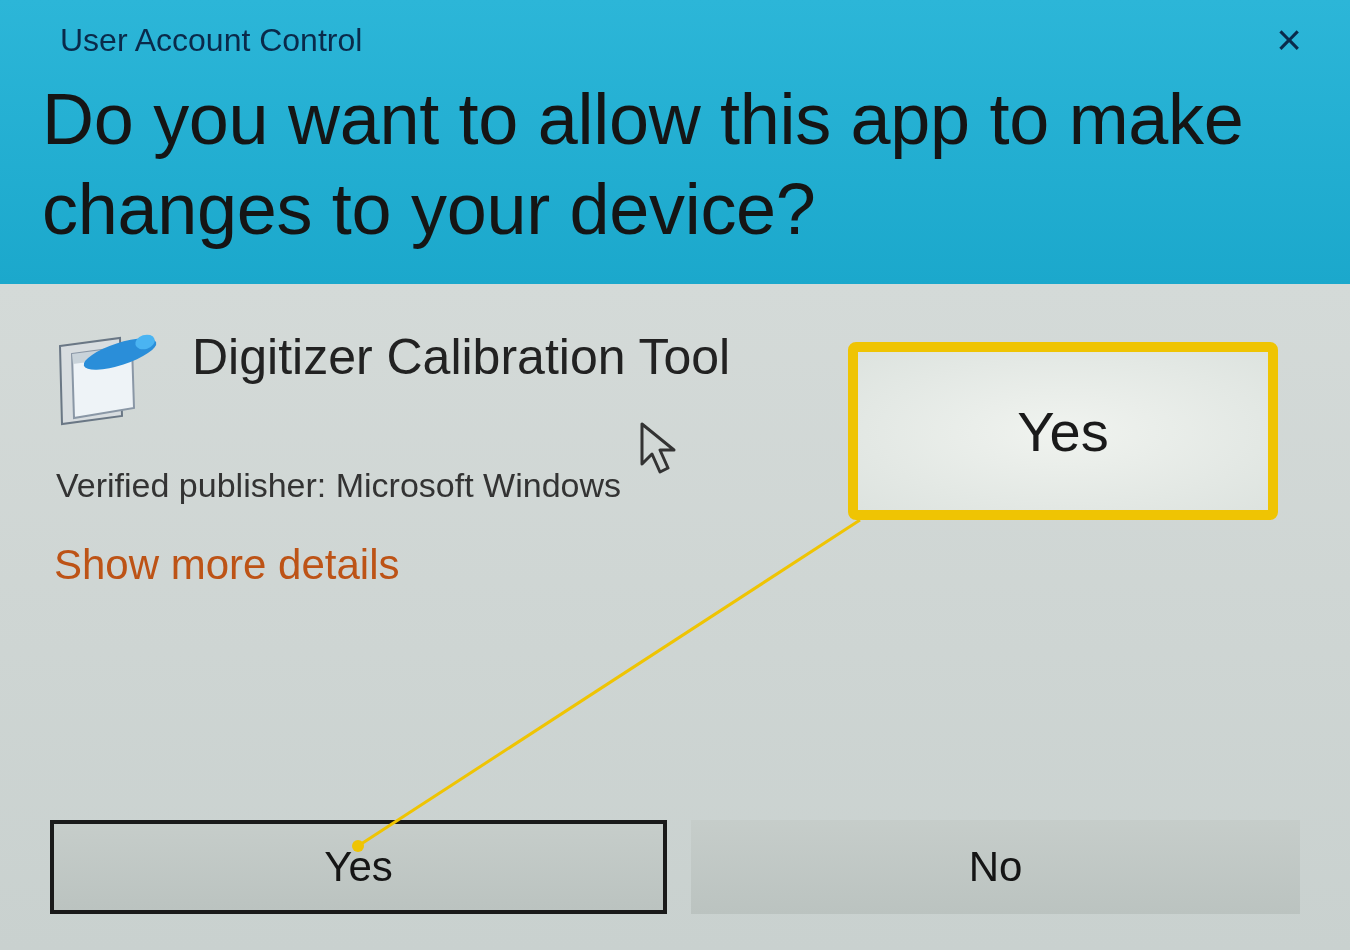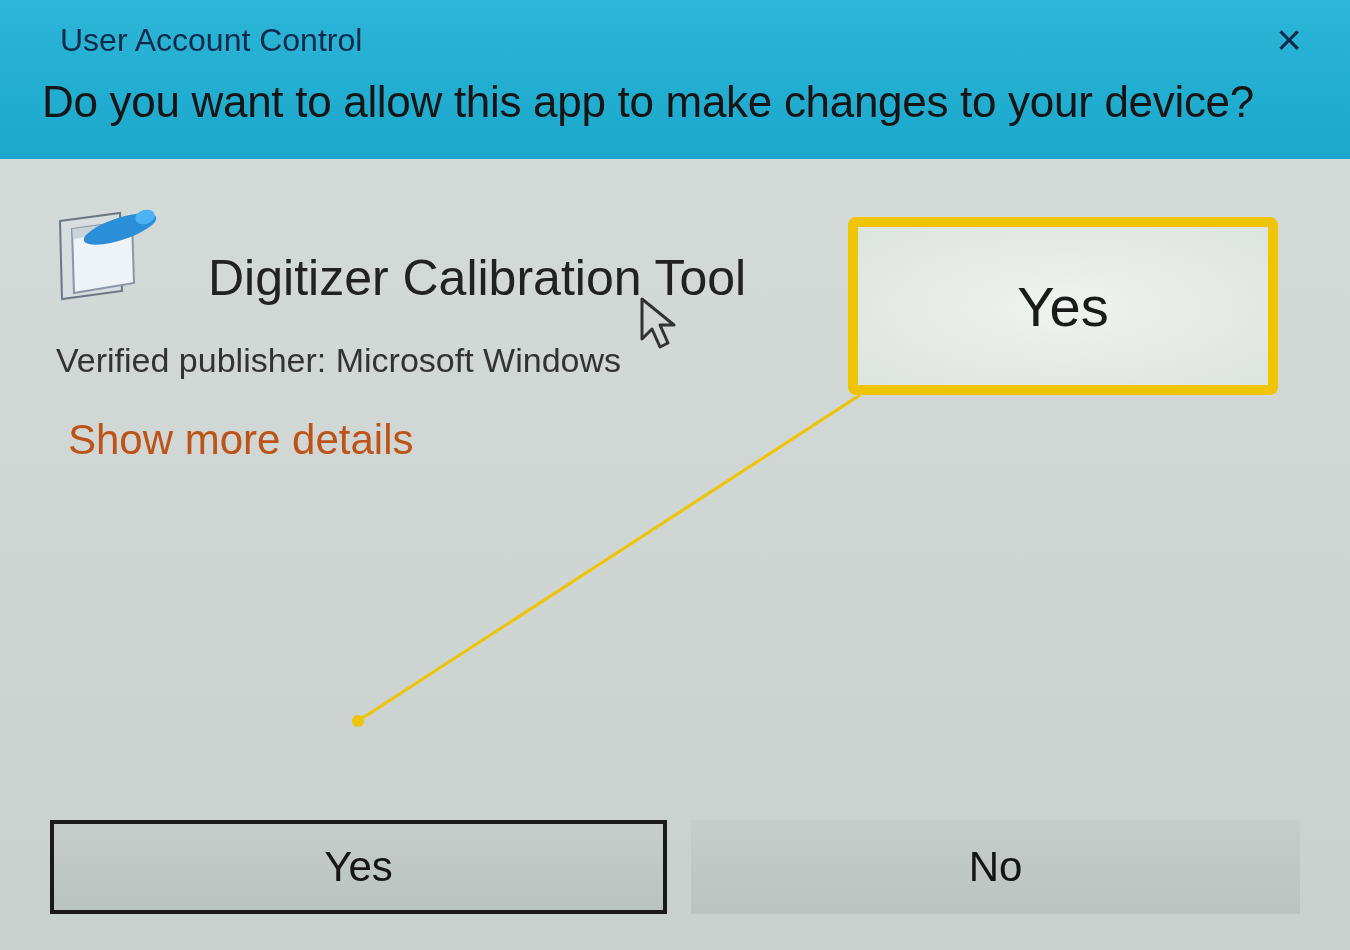--- a/index.html
+++ b/index.html
@@ -40,38 +40,38 @@
     .close-btn {
       color: #0a2a4a;
       font-size: 44px;
       font-weight: 300;
       cursor: pointer;
       padding: 0 18px;
       line-height: 1;
     }
     .prompt-question {
       color: #151515;
-      font-size: 44px;
+      font-size: 72px;
       font-weight: 400;
       line-height: 1.25;
       padding: 0 50px 0 42px;
       letter-spacing: -0.3px;
     }
     .body {
       background: linear-gradient(180deg, #d4dad8 0%, #c9d1cf 100%);
       flex: 1;
       padding: 44px 50px 36px 50px;
       position: relative;
       display: flex;
       flex-direction: column;
     }
     .app-row {
       display: flex;
-      align-items: flex-end;
-      gap: 48px;
+      align-items: flex-start;
+      gap: 32px;
       margin-bottom: 34px;
     }
     .app-icon {
       width: 110px;
       height: 104px;
       flex-shrink: 0;
     }
     .app-name {
       font-size: 50px;
       color: #222;
@@ -86,21 +86,21 @@
     .publisher {
       font-size: 34px;
       color: #333;
       margin-bottom: 36px;
       margin-left: 6px;
     }
     .show-more {
       font-size: 42px;
       color: #bd5316;
       cursor: pointer;
-      margin-left: 18px;
+      margin-left: 4px;
       margin-bottom: 38px;
     }
     .button-row {
       display: flex;
       gap: 24px;
       margin-top: auto;
     }
     .uac-button {
       flex: 1;
       height: 94px;

